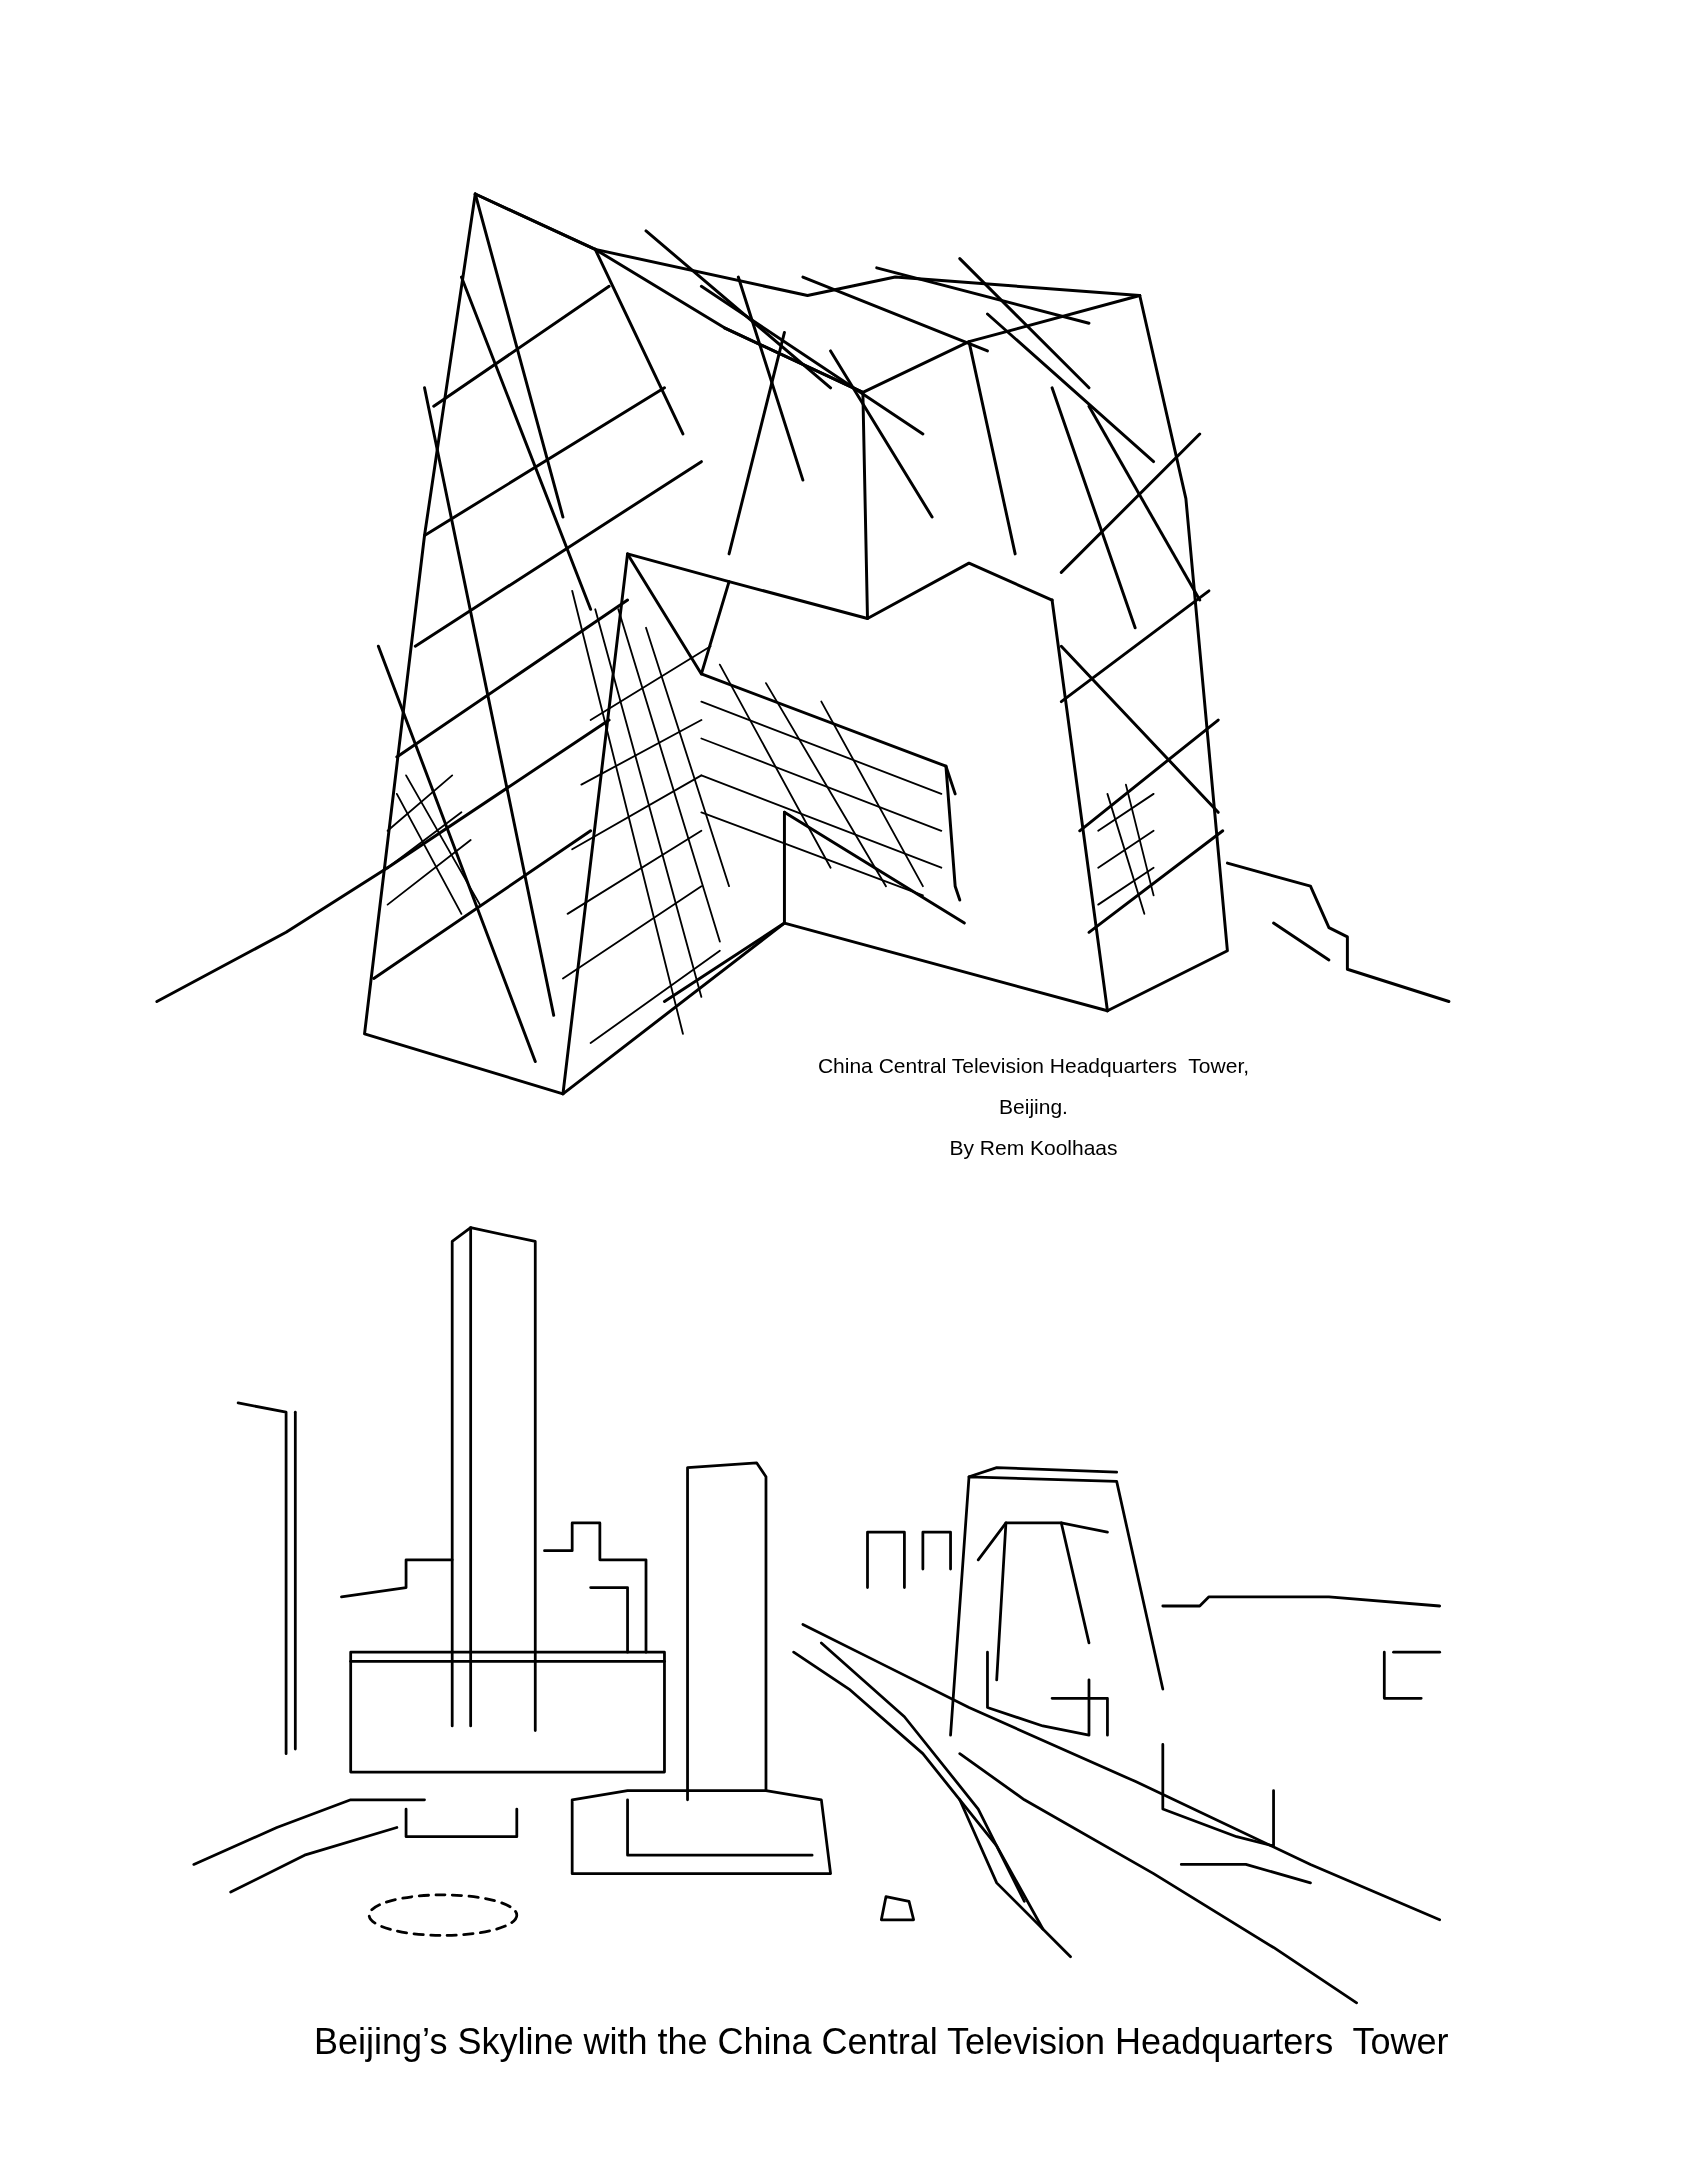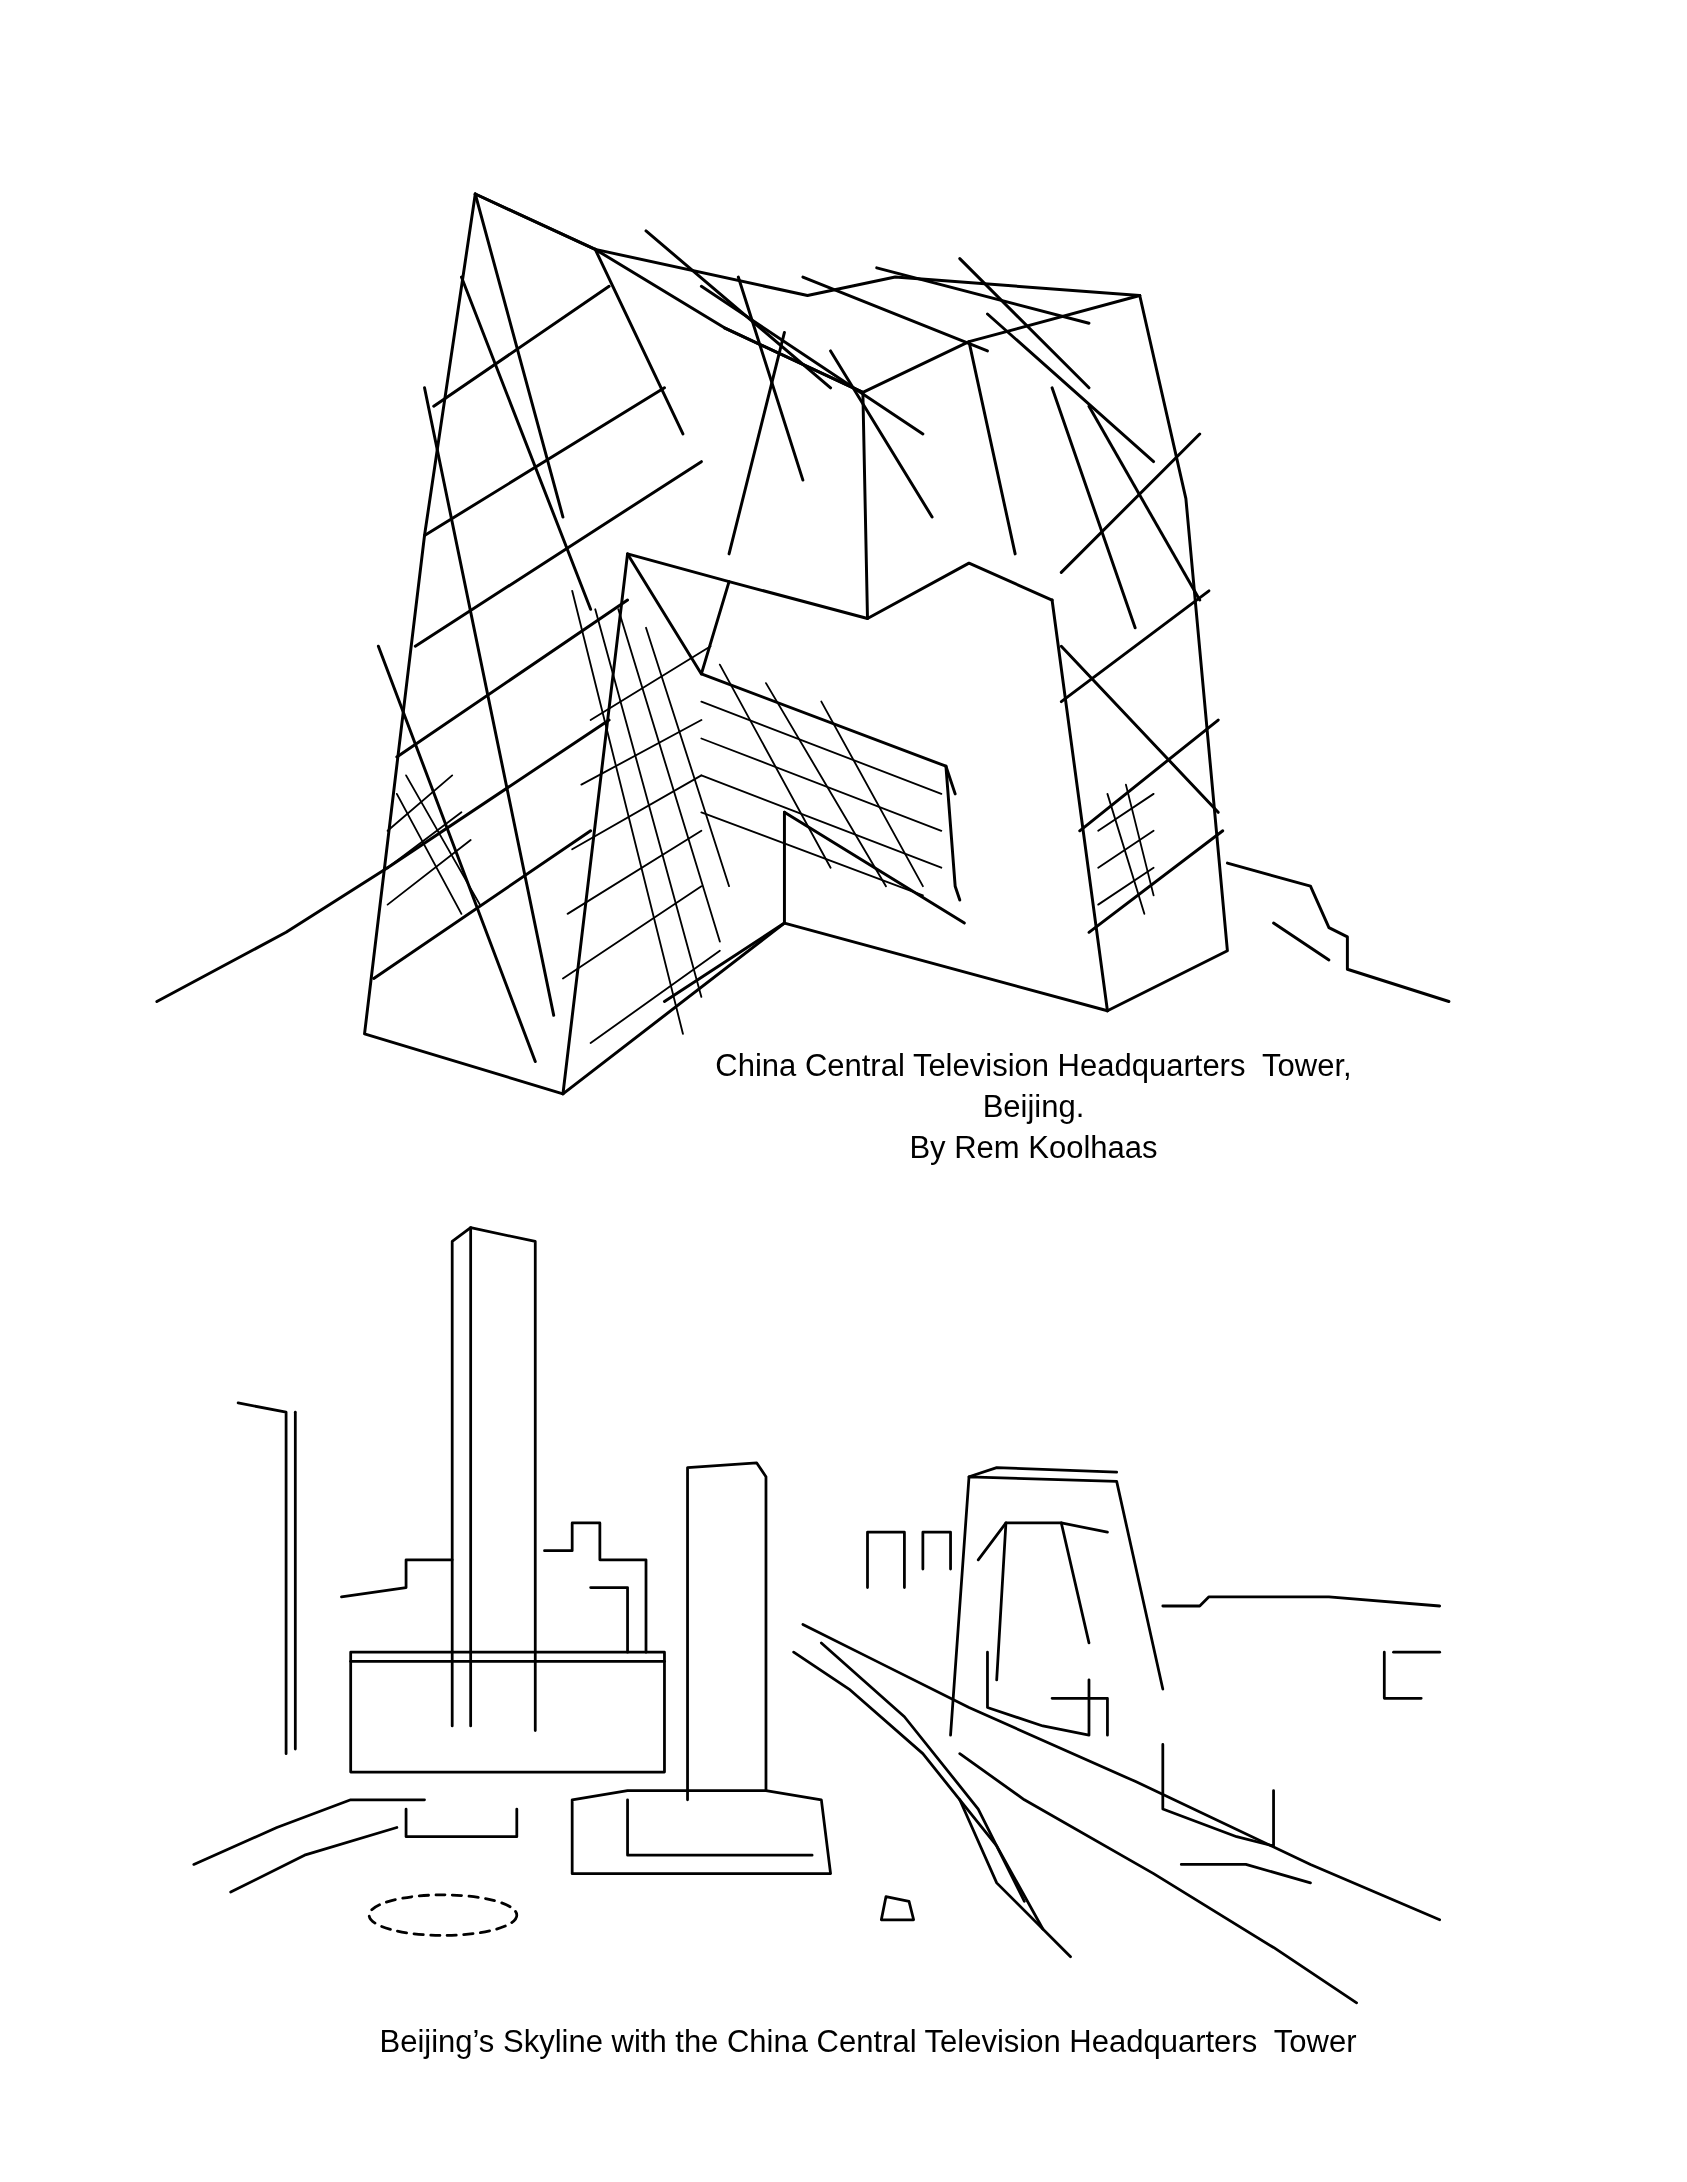--- a/index.html
+++ b/index.html
@@ -1,20 +1,20 @@
 <!DOCTYPE html>
 <html style="font-size:14.8px"><head>
 <meta charset="utf-8">
 <style>
   html, body { margin:0; padding:0; background:#ffffff; }
   body { width:1687px; height:2183px; position:relative; overflow:hidden; font-family:"Liberation Sans", sans-serif; color:#000; }
   .sketch { position:absolute; left:0; top:0; }
-  .caption { position:absolute; font-family:"Liberation Sans", sans-serif; font-size:31px; line-height:41px; color:#000; text-align:center; white-space:pre; }
+  .caption { position:absolute; font-family:"Liberation Sans", sans-serif; font-size:21px; line-height:41px; color:#000; text-align:center; white-space:pre; }
   #cap1 { left:646px; top:1045px; width:775px; }
-  #cap2 { left:314px; top:2021px; width:1108px; font-size:31px; }
+  #cap2 { left:314px; top:2021px; width:1108px; font-size:36px; }
   svg path, svg line, svg polyline, svg polygon, svg rect, svg ellipse { fill:none; stroke:#000; stroke-linecap:round; stroke-linejoin:round; }
 </style>
 </head>
 <body>
 
 <svg class="sketch" width="1687" height="1154" viewBox="0 0 1828 1250">
   <g stroke-width="3.2">
 
     <polyline points="170,1085 310,1010 420,940"></polyline>
     <polyline points="1330,935 1420,960 1440,1005 1460,1015 1460,1050 1570,1085"></polyline>

